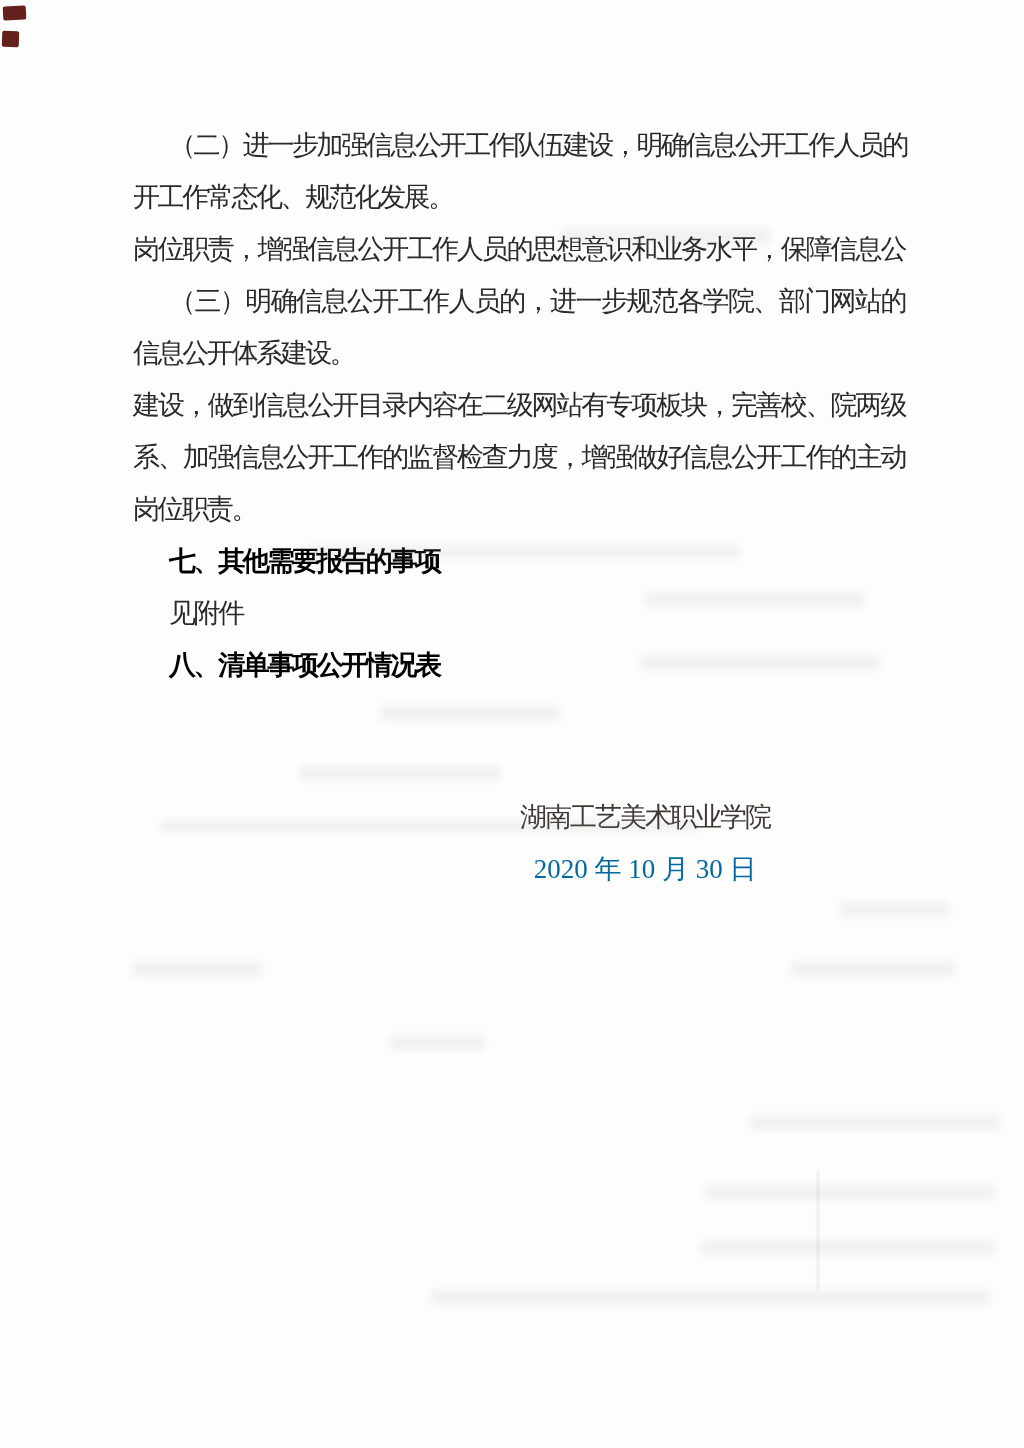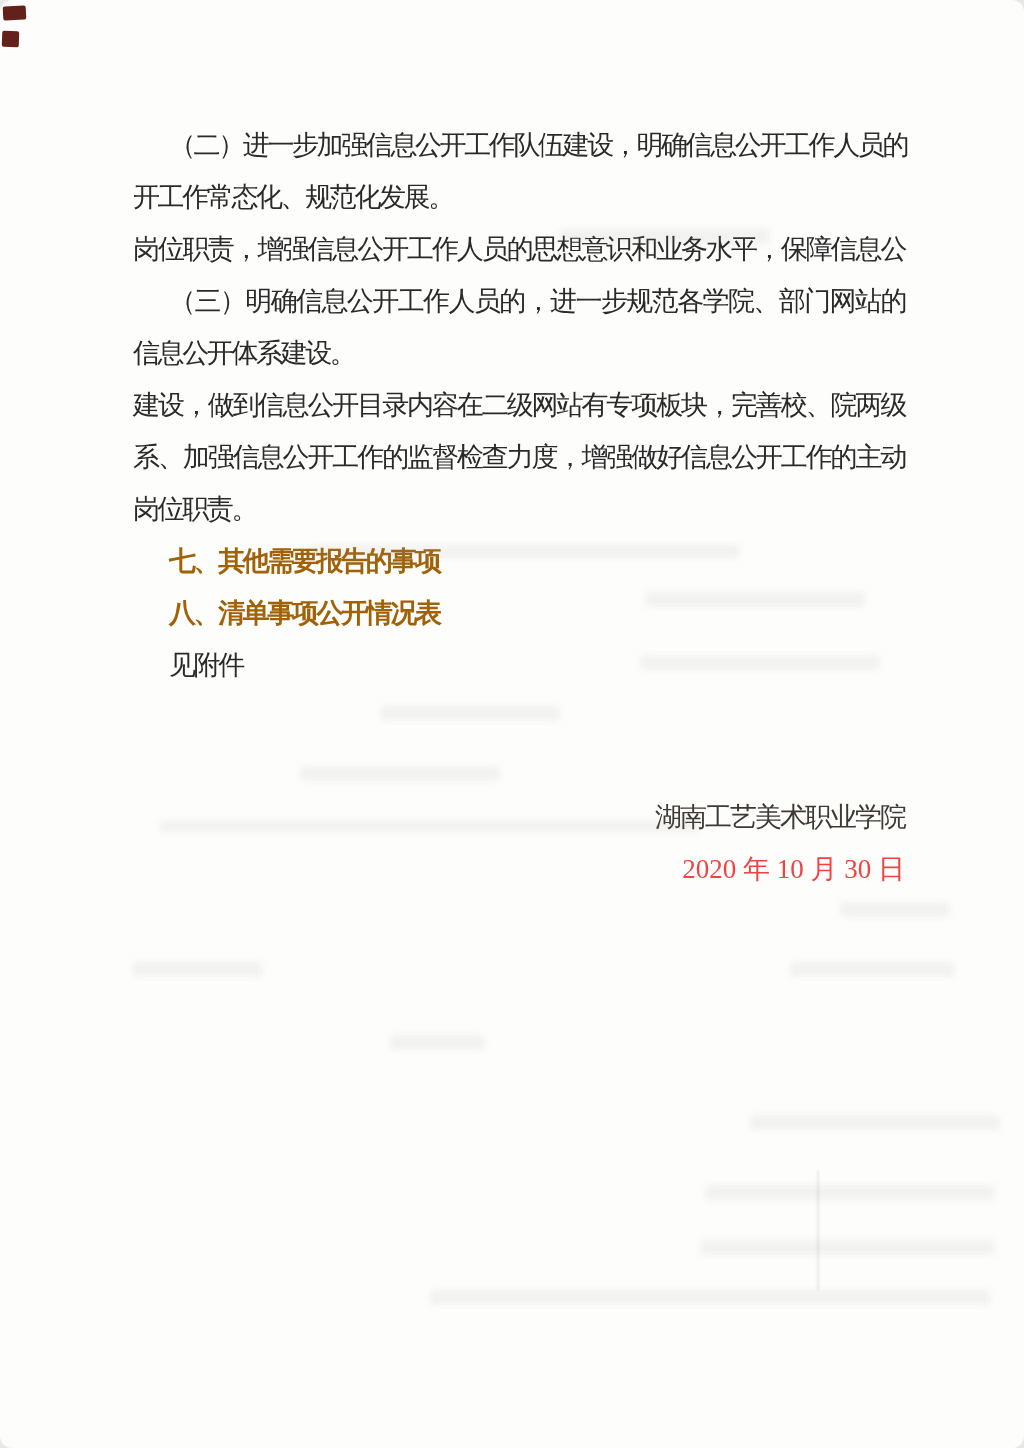--- a/index.html
+++ b/index.html
@@ -4,21 +4,20 @@
 <style>
   html,body{margin:0;padding:0;background:#e8e8e8;}
   .page{
     position:relative;
     width:1024px;height:1448px;
     margin:0 auto;
     background:#fdfdfc;
     overflow:hidden;
     font-family:"Liberation Serif","DejaVu Serif",serif;
     color:#2a2a2a;
-    border-radius:12px;
   }
   
   .corner-mark{position:absolute;background:#64201a;}
   .mark-a{left:3px;top:6px;width:23px;height:14px;border-radius:2px;transform:rotate(-3deg);}
   .mark-b{left:2px;top:31px;width:17px;height:16px;border-radius:2px;transform:rotate(2deg);}
 
   .content{
     position:absolute;
     left:133px;top:119px;
     width:772px;
@@ -29,33 +28,33 @@
     height:52px;line-height:52px;
     width:772px;
     white-space:nowrap;
     text-align:justify;
     text-align-last:justify;
   }
   .line.first{text-indent:36px;}
   .line.last{text-align-last:left;}
   .heading{
     font-weight:bold;
-    color:#a16207;
+    color:#000000;
     text-indent:36px;
     text-align-last:left;
     font-family:Liberation Serif, serif;
   }
   .signature{
     margin-top:100px;
     margin-left:252px;
     width:520px;
-    text-align:right;
+    text-align:center;
   }
   .sig-line{height:52px;line-height:52px;letter-spacing:-2px;color:#3f3835;}
-  .sig-line.date{letter-spacing:0px;color:#ef4444;}
+  .sig-line.date{letter-spacing:0px;color:#0369a1;}
 
   
   .smudge{position:absolute;background:rgba(150,150,150,0.10);filter:blur(3px);border-radius:4px;}
   .smudge.v{width:2px;filter:blur(1px);background:rgba(140,140,140,0.18);}
 </style>
 </head>
 <body>
 
 <div class="page">
 
@@ -76,22 +75,22 @@
       <div class="line">建设，做到信息公开目录内容在二级网站有专项板块，完善校、院两级</div>
     </div>
 
     <div class="para">
       <div class="line">系、加强信息公开工作的监督检查力度，增强做好信息公开工作的主动</div>
       <div class="line last">岗位职责。</div>
     </div>
 
     <div class="line heading">七、其他需要报告的事项</div>
 
+    <div class="line first last">见附件</div>
     <div class="line heading">八、清单事项公开情况表</div>
-    <div class="line first last">见附件</div>
 
     <div class="signature">
       <div class="sig-line">湖南工艺美术职业学院</div>
       <div class="sig-line date">2020 年 10 月 30 日</div>
     </div>
 
   </div>
 
   <div class="smudge" style="left:560px;top:228px;width:210px;height:16px;"></div>
   <div class="smudge" style="left:310px;top:545px;width:430px;height:13px;"></div>

